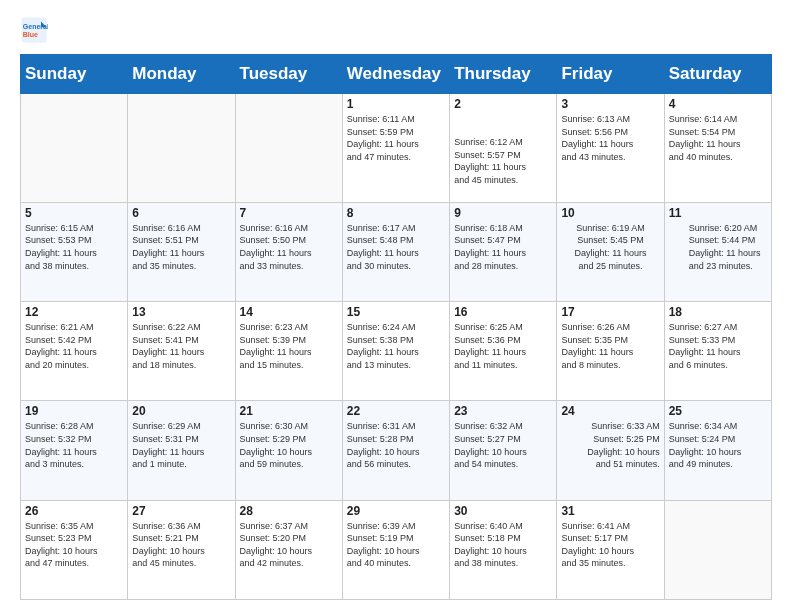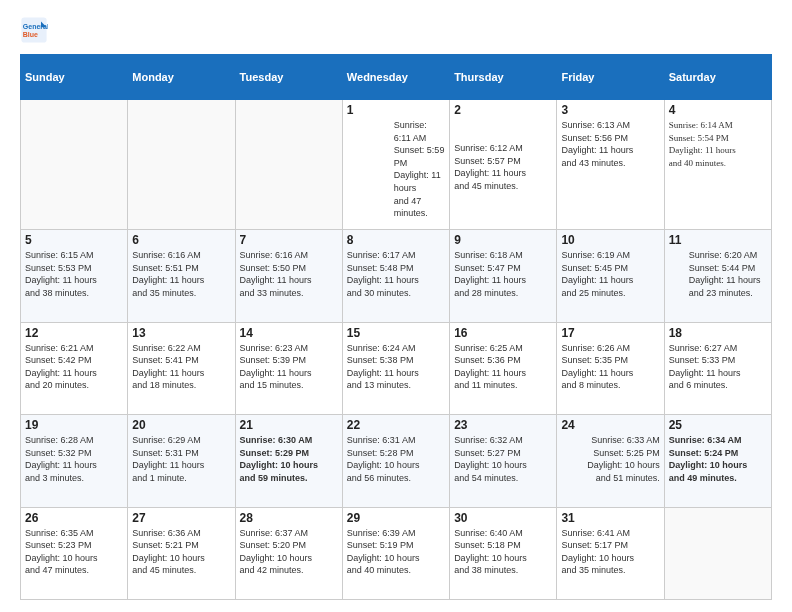--- a/index.html
+++ b/index.html
@@ -55,23 +55,23 @@
     .calendar {
       flex: 1;
       border: 1px solid #ccc;
       border-collapse: collapse;
       width: 100%;
       table-layout: fixed;
     }
     .calendar thead tr th {
       background: #1a6fbd;
       color: #fff;
-      font-size: 11px;
+      font-size: 17px;
       font-weight: bold;
-      padding: 16px 4px;
+      padding: 9px 4px;
       text-align: left;
       border: 1px solid #1a6fbd;
     }
     .calendar tbody tr td {
       vertical-align: top;
       border: 1px solid #ccc;
       padding: 3px 4px;
       font-size: 9.5px;
       color: #333;
       background: #fff;
@@ -132,42 +132,42 @@
           <th>Saturday</th>
         </tr>
     </thead>
     <tbody id="calendar-body">
     <tr>
           <td class="empty-cell"></td>
           <td class="empty-cell"></td>
           <td class="empty-cell"></td>
           <td>
             <div class="day-number">1</div>
-            <div class="day-info" style="white-space: pre-line; margin-left: 47px;">Sunrise: 6:11 AM
+            <div class="day-info" style="white-space: pre-line;">Sunrise: 6:11 AM
 Sunset: 5:59 PM
 Daylight: 11 hours
 and 47 minutes.</div>
           </td>
           <td>
             <div class="day-number">2</div>
             <div class="day-info" style="white-space: pre-line; margin-top: 25px;">Sunrise: 6:12 AM
 Sunset: 5:57 PM
 Daylight: 11 hours
 and 45 minutes.</div>
           </td>
           <td>
             <div class="day-number">3</div>
             <div class="day-info" style="white-space: pre-line;">Sunrise: 6:13 AM
 Sunset: 5:56 PM
 Daylight: 11 hours
 and 43 minutes.</div>
           </td>
           <td>
             <div class="day-number">4</div>
-            <div class="day-info" style="white-space: pre-line; font-family: Liberation Serif, serif;">Sunrise: 6:14 AM
+            <div class="day-info" style="white-space: pre-line;">Sunrise: 6:14 AM
 Sunset: 5:54 PM
 Daylight: 11 hours
 and 40 minutes.</div>
           </td>
         </tr>
         <tr>
           <td>
             <div class="day-number">5</div>
             <div class="day-info" style="white-space: pre-line;">Sunrise: 6:15 AM
 Sunset: 5:53 PM
@@ -197,21 +197,21 @@
           </td>
           <td>
             <div class="day-number">9</div>
             <div class="day-info" style="white-space: pre-line;">Sunrise: 6:18 AM
 Sunset: 5:47 PM
 Daylight: 11 hours
 and 28 minutes.</div>
           </td>
           <td>
             <div class="day-number">10</div>
-            <div class="day-info" style="white-space: pre-line;">Sunrise: 6:19 AM
+            <div class="day-info" style="white-space: pre-line; text-align: center;">Sunrise: 6:19 AM
 Sunset: 5:45 PM
 Daylight: 11 hours
 and 25 minutes.</div>
           </td>
           <td>
             <div class="day-number">11</div>
             <div class="day-info" style="white-space: pre-line; margin-left: 20px;">Sunrise: 6:20 AM
 Sunset: 5:44 PM
 Daylight: 11 hours
 and 23 minutes.</div>
@@ -278,21 +278,21 @@
           </td>
           <td>
             <div class="day-number">20</div>
             <div class="day-info" style="white-space: pre-line;">Sunrise: 6:29 AM
 Sunset: 5:31 PM
 Daylight: 11 hours
 and 1 minute.</div>
           </td>
           <td>
             <div class="day-number">21</div>
-            <div class="day-info" style="white-space: pre-line; font-weight: bold;">Sunrise: 6:30 AM
+            <div class="day-info" style="white-space: pre-line;">Sunrise: 6:30 AM
 Sunset: 5:29 PM
 Daylight: 10 hours
 and 59 minutes.</div>
           </td>
           <td>
             <div class="day-number">22</div>
             <div class="day-info" style="white-space: pre-line;">Sunrise: 6:31 AM
 Sunset: 5:28 PM
 Daylight: 10 hours
 and 56 minutes.</div>
@@ -306,21 +306,21 @@
           </td>
           <td>
             <div class="day-number">24</div>
             <div class="day-info" style="white-space: pre-line; text-align: right;">Sunrise: 6:33 AM
 Sunset: 5:25 PM
 Daylight: 10 hours
 and 51 minutes.</div>
           </td>
           <td>
             <div class="day-number">25</div>
-            <div class="day-info" style="white-space: pre-line; font-weight: bold;">Sunrise: 6:34 AM
+            <div class="day-info" style="white-space: pre-line;">Sunrise: 6:34 AM
 Sunset: 5:24 PM
 Daylight: 10 hours
 and 49 minutes.</div>
           </td>
         </tr>
         <tr>
           <td>
             <div class="day-number">26</div>
             <div class="day-info" style="white-space: pre-line;">Sunrise: 6:35 AM
 Sunset: 5:23 PM

